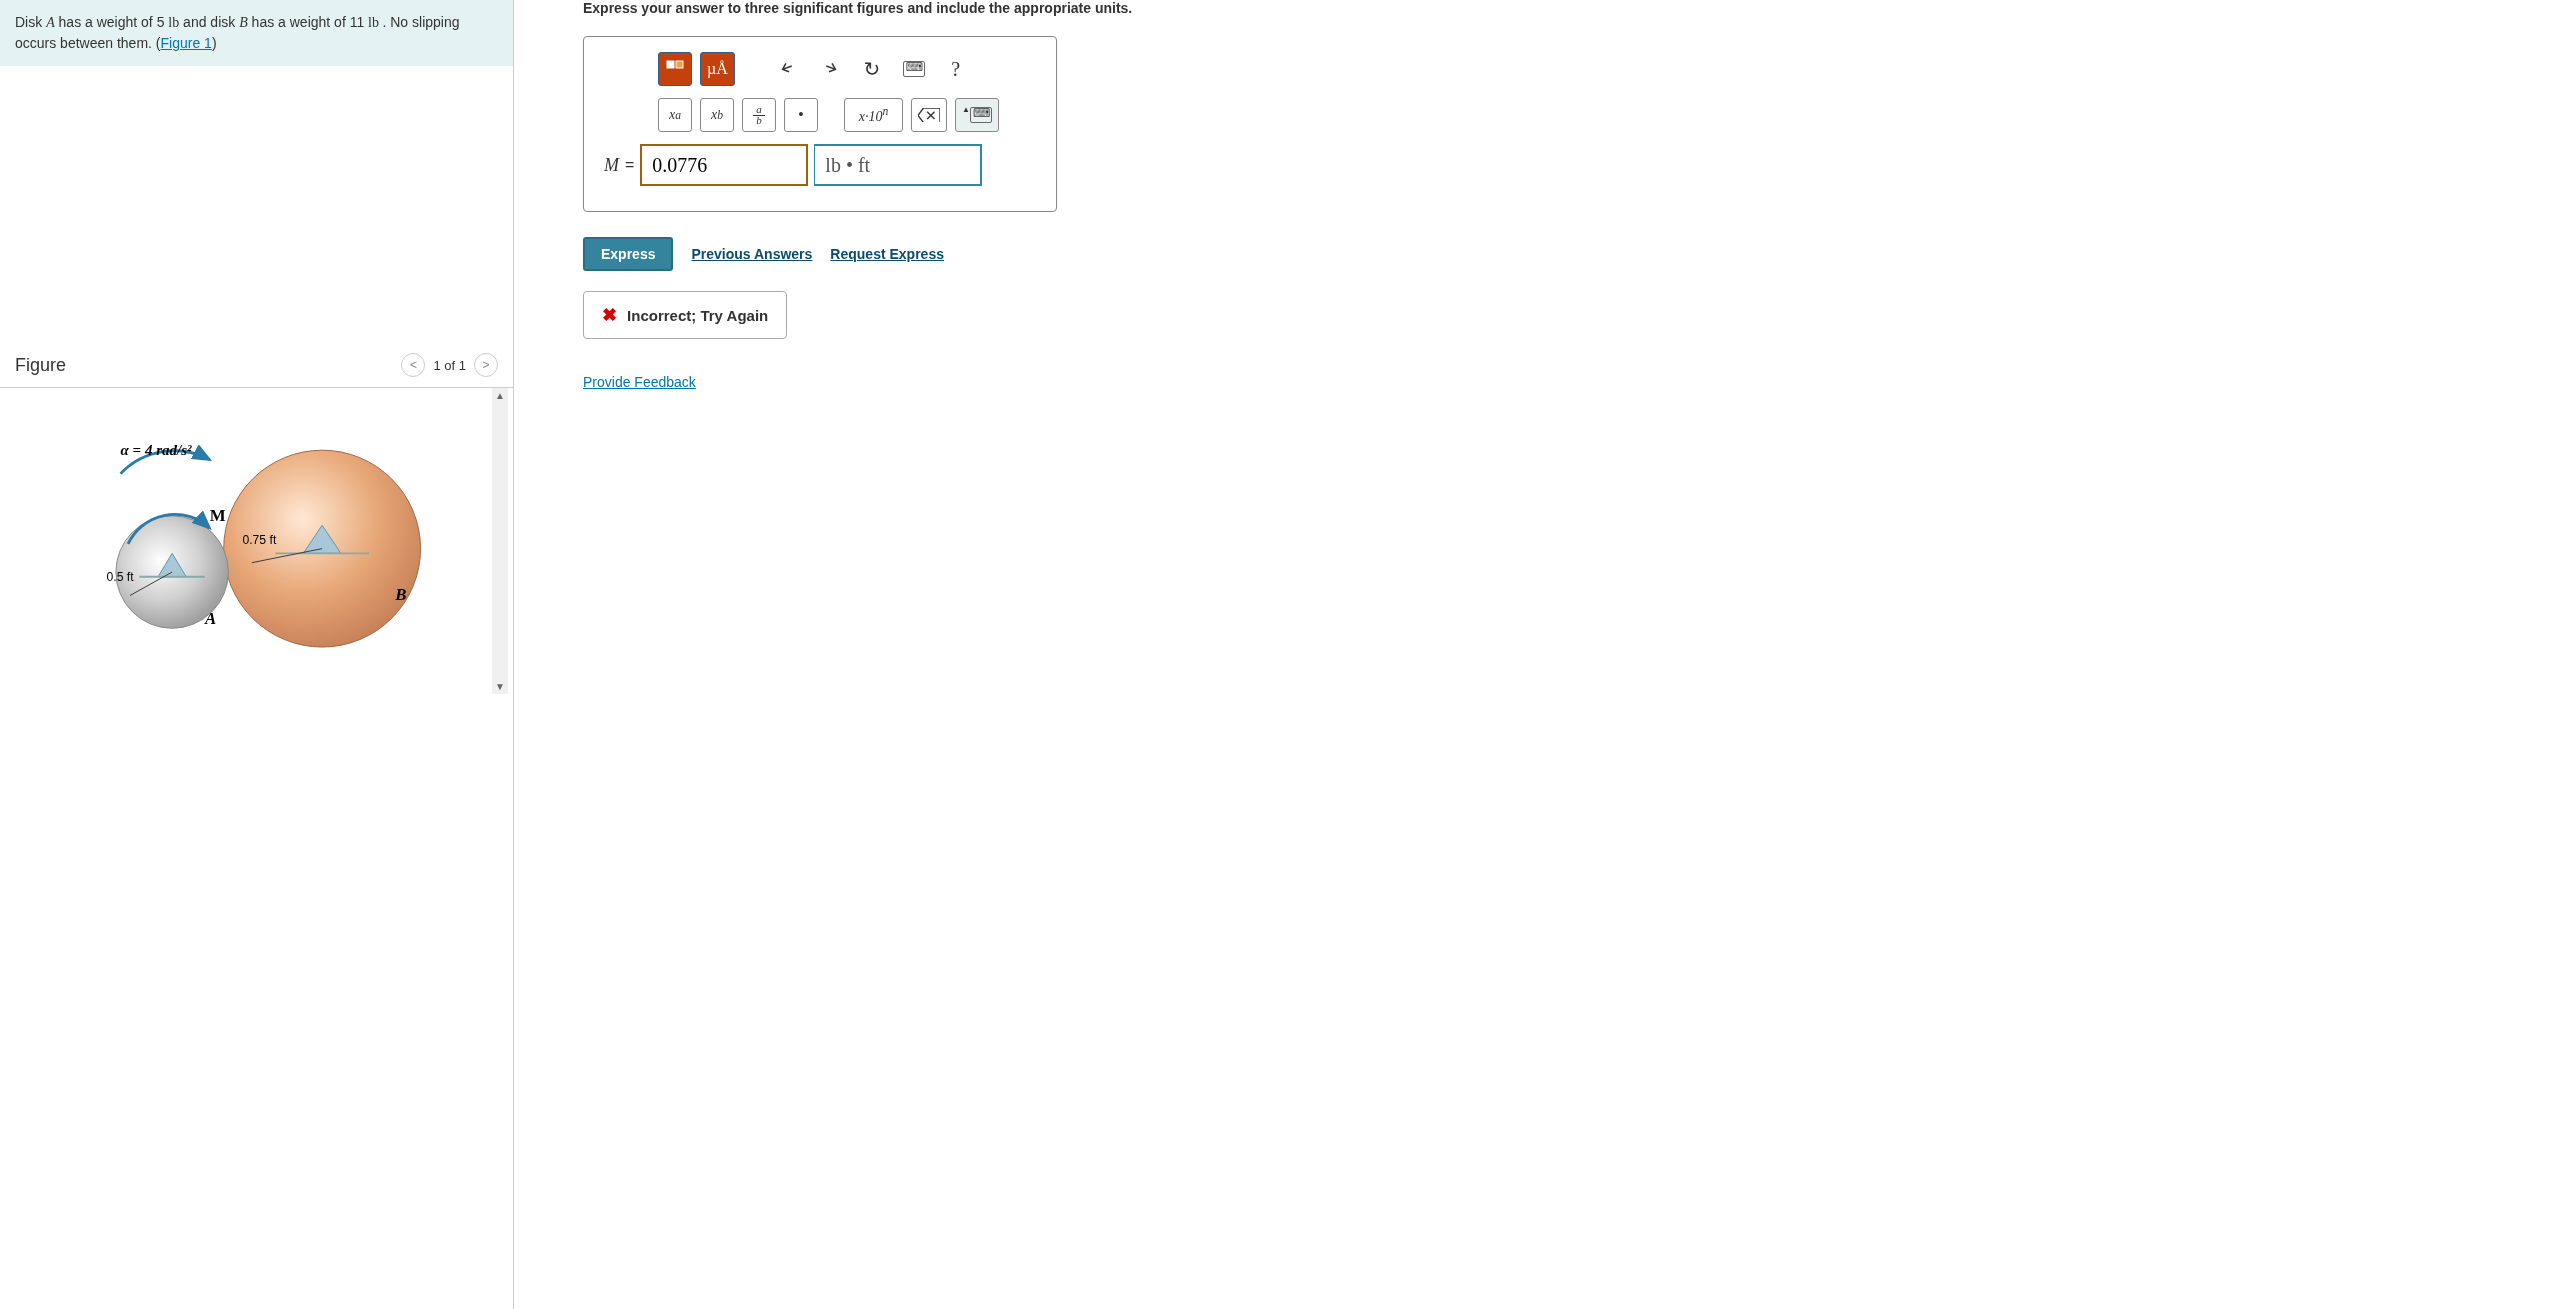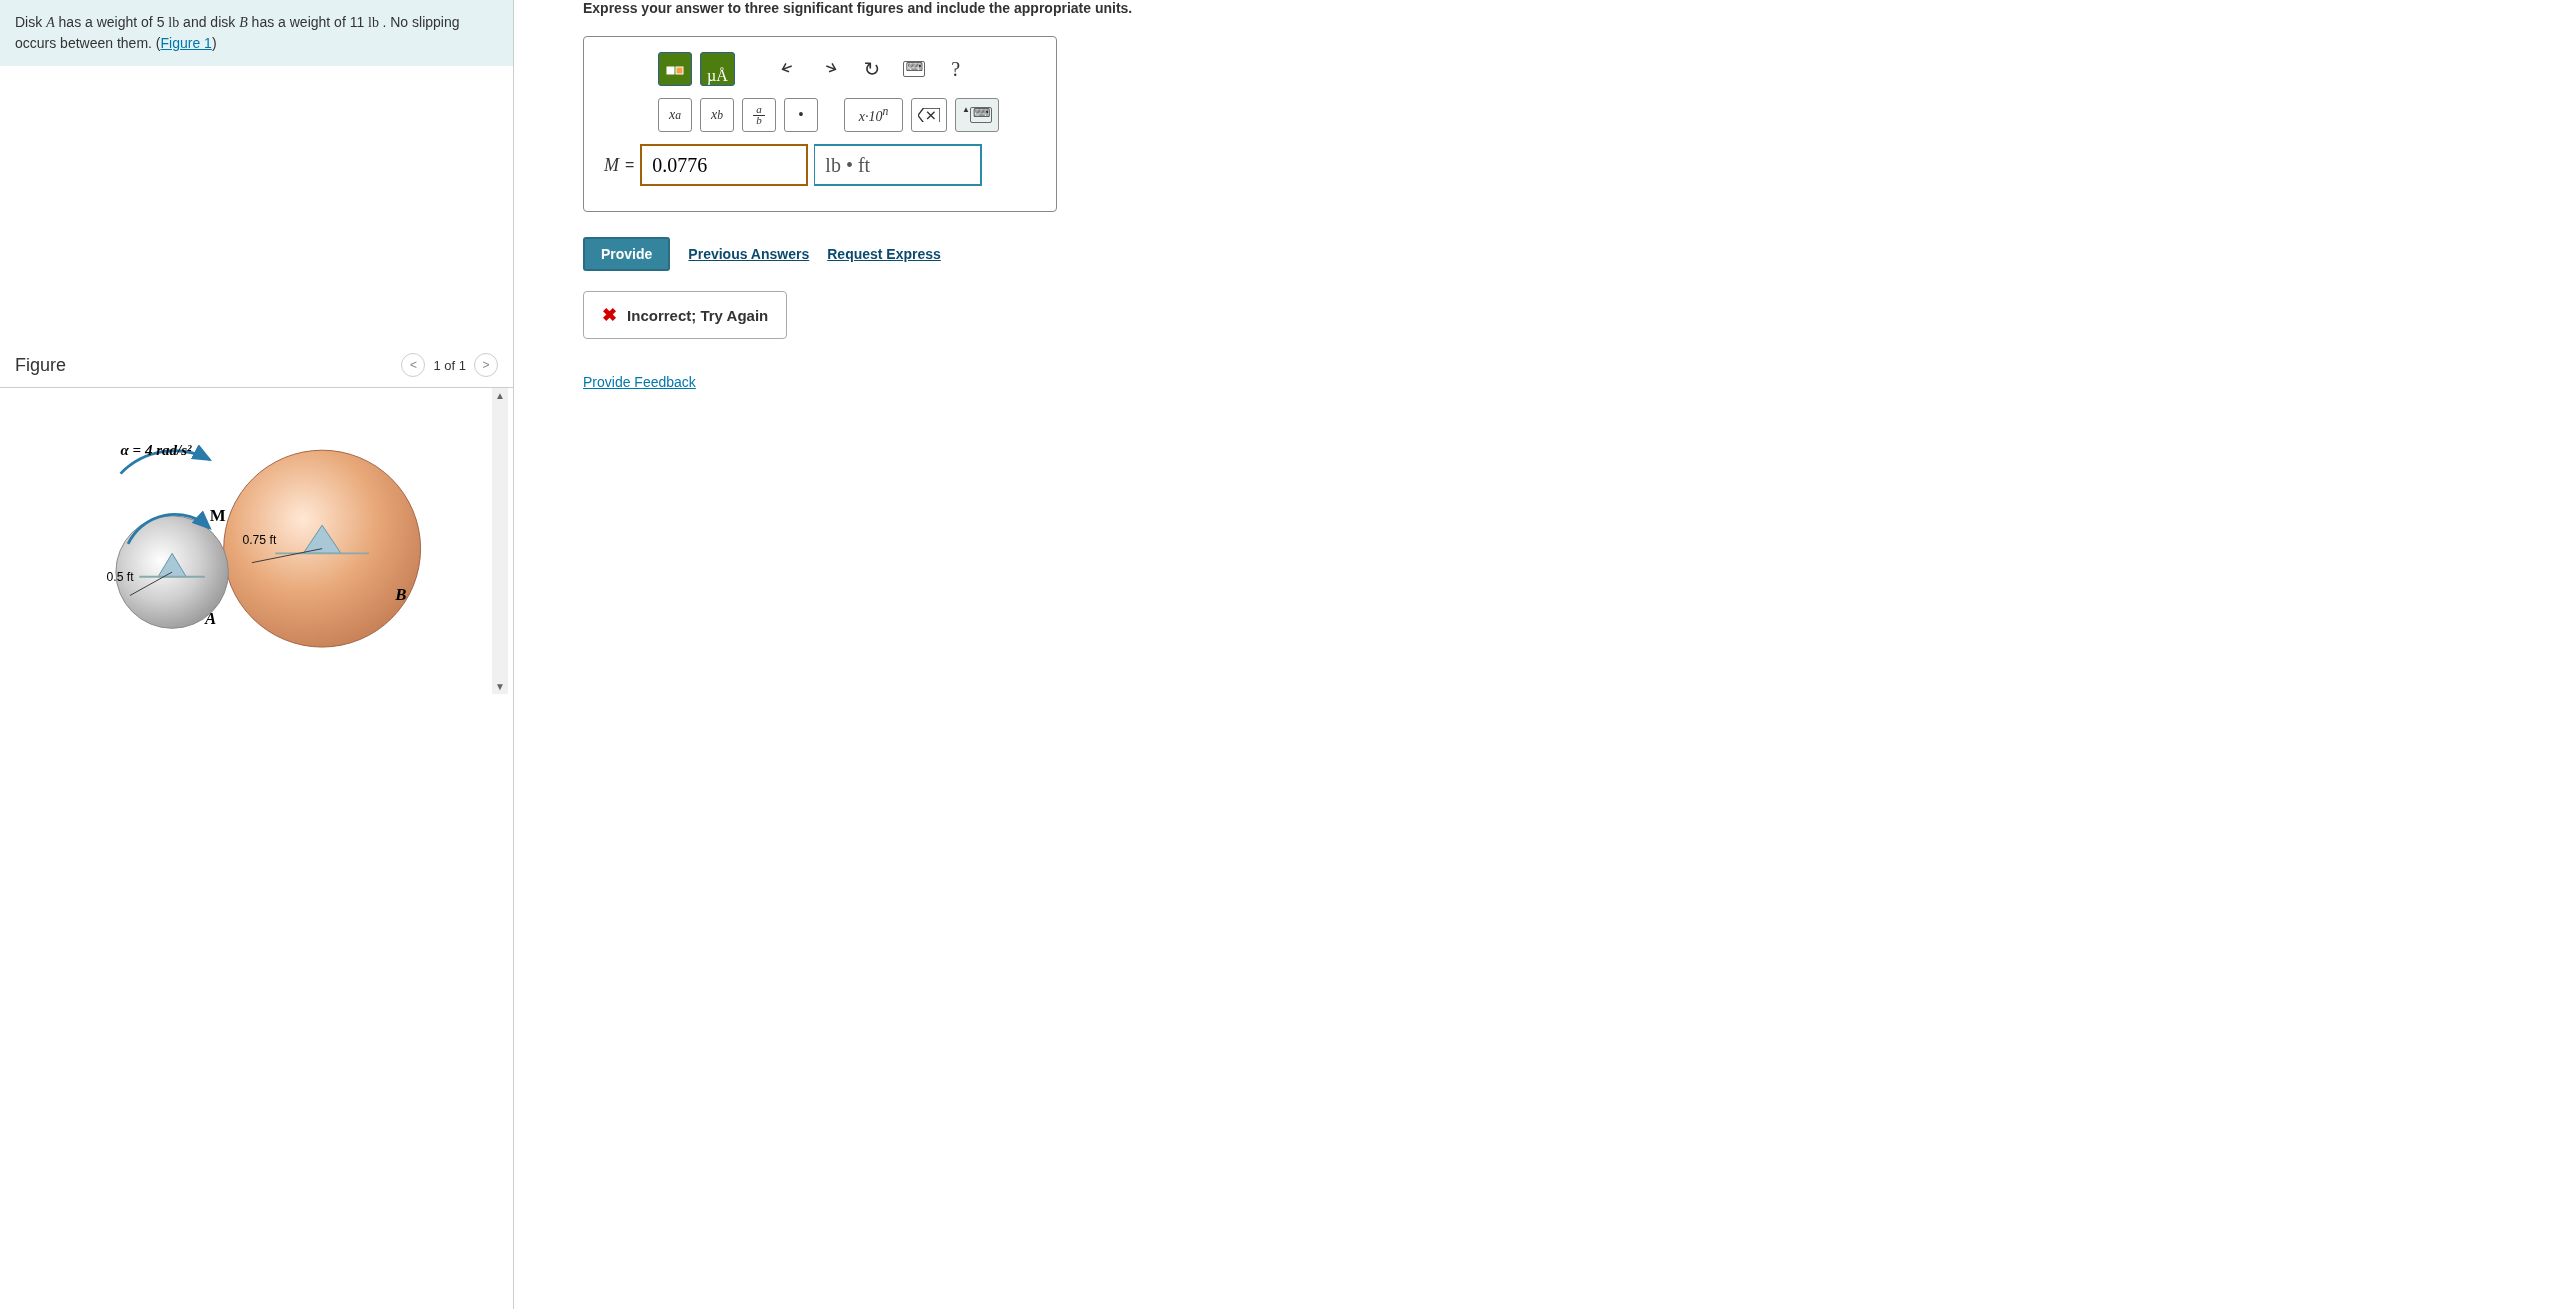--- a/index.html
+++ b/index.html
@@ -16,21 +16,21 @@
     .figure-area { padding: 20px; display: flex; justify-content: center; position: relative;}
     .figure-scroll { position: absolute; right: 5px; top: 0; bottom: 0; width: 16px; background: #f0f0f0; display: flex; flex-direction: column; justify-content: space-between; align-items: center; padding: 2px 0;}
     .scroll-arrow { font-size: 10px; color: #666; cursor: pointer;}
     .math-var { font-family: 'Times New Roman', serif; font-style: italic; }
     .question-text { font-size: 15px; margin: 40px 0 15px 0; line-height: 1.6; }
     .instruction-text { font-size: 14px; font-weight: bold; margin-bottom: 20px; }
     .answer-box { border: 1px solid #888; border-radius: 4px; padding: 15px 20px 25px 20px; width: 474px; background:#fff;}
     .toolbar-row { display: flex; align-items: center; gap: 8px; margin-bottom: 12px; }
     .toolbar-row.second { margin-left: 54px; flex-wrap: wrap;}
     .tool-btn { min-width: 34px; height: 34px; border: 1px solid #888; border-radius: 3px; background: #fff; display: flex; align-items: center; justify-content: center; cursor: pointer; font-family: 'Times New Roman', serif; font-size: 14px; padding: 0 6px;}
-    .tool-btn.active { background: #4d7c0f; color: #fff; border-color: #2b5f8f; align-items: flex-end;}
+    .tool-btn.active { background: #c2410c; color: #fff; border-color: #2b5f8f;}
     .tool-spacer { width: 20px;}
     .answer-input-row { display: flex; align-items: center; gap: 6px; margin-top: 10px;}
     .answer-label { font-family: 'Times New Roman', serif; font-style: italic; font-size: 18px;}
     .answer-eq { font-size: 16px;}
     .answer-value { border: 2px solid #a16207; padding: 6px 10px; font-size: 20px; font-family: 'Times New Roman', serif; width: 168px; height: 42px; outline: none;}
     .answer-unit { border: 2px solid #2a8aa8; border-left: 1px solid #2a8aa8; padding: 6px 10px; font-size: 20px; font-family: 'Times New Roman', serif; width: 168px; height: 42px; outline: none; color: #555;}
     .submit-row { display: flex; align-items: center; gap: 18px; margin-top: 25px;}
     .submit-btn { background: #34849e; color: #fff; border: 2px solid #2a6d82; border-radius: 3px; padding: 7px 16px; font-size: 14px; font-weight: bold; cursor: pointer;}
     .link-btn { color: #0c4a6e; text-decoration: underline; font-size: 14px; cursor: pointer; font-weight: bold;}
     .feedback-box { border: 1px solid #aaa; border-radius: 4px; padding: 12px 18px; margin-top: 20px; display: inline-flex; align-items: center; gap: 10px; font-weight: bold; font-size: 15px;}
@@ -177,21 +177,21 @@
       </div>
       <div class="answer-input-row">
         <span class="answer-label">M</span>
         <span class="answer-eq"> = </span>
         <input class="answer-value" value="0.0776" style="">
         <input class="answer-unit" value="lb • ft" style="">
       </div>
     </div>
 
     <div class="submit-row">
-      <button class="submit-btn">Provide</button>
+      <button class="submit-btn">Express</button>
       <span class="link-btn">Previous Answers</span>
       <span class="link-btn">Request Express</span>
     </div>
 
     <div class="feedback-box">
       <span class="x-icon">✖</span>
       <span>Incorrect; Try Again</span>
     </div>
 
     <div>

